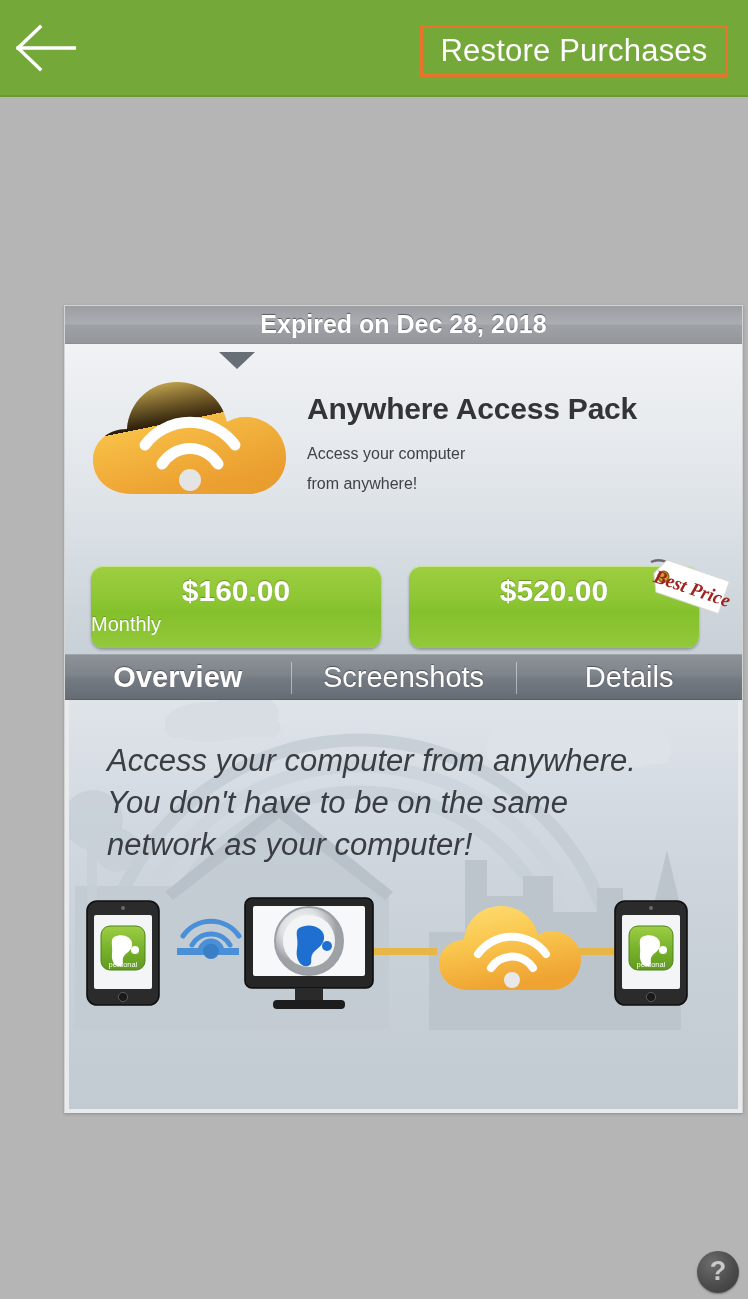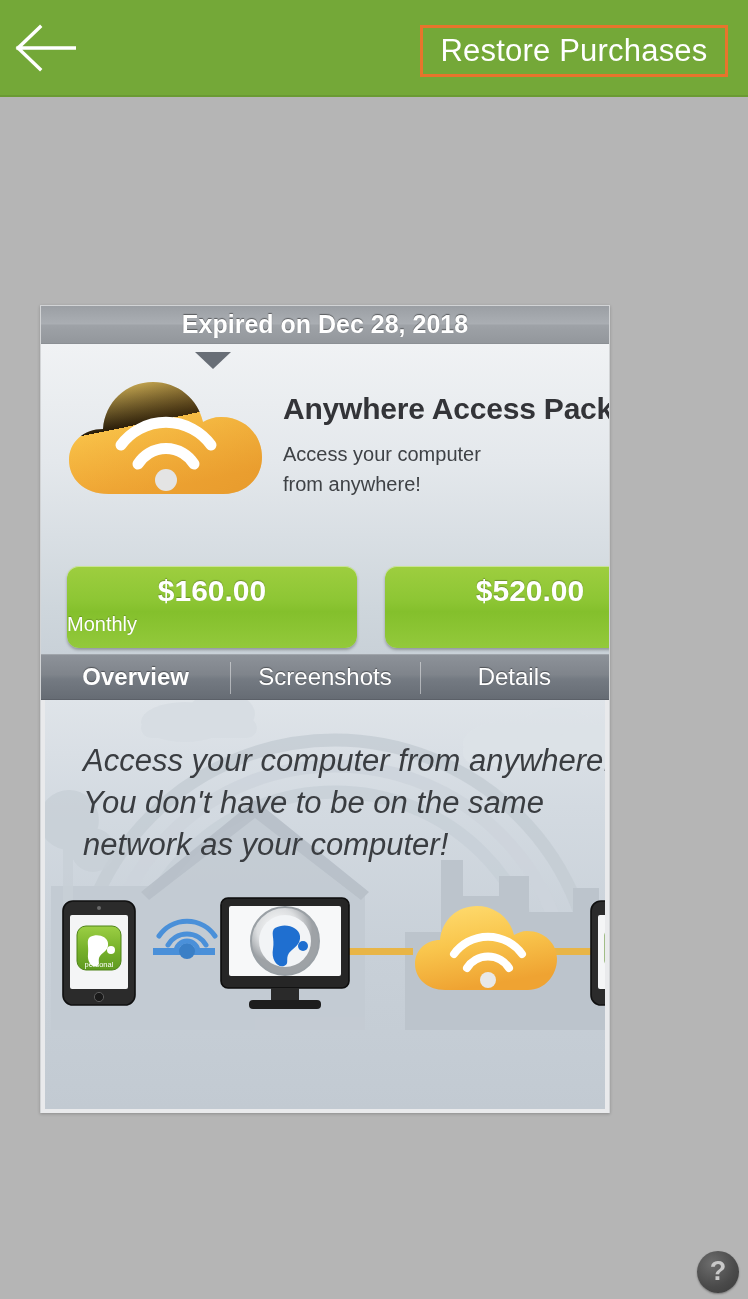--- a/index.html
+++ b/index.html
@@ -41,22 +41,22 @@
   .restore-btn span {
     color: #ffffff;
     font-size: 31px;
     letter-spacing: 0.2px;
     white-space: nowrap;
   }
 
   
   .card {
     position: absolute;
-    left: 40px; top: 305px;
-    width: 570px; height: 808px;
+    left: 64px; top: 305px;
+    width: 679px; height: 808px;
     background: #e9eaec;
     border: 1px solid #d2d4d6;
     box-shadow: 0 1px 3px rgba(0,0,0,.22);
   }
 
   .card-banner {
     position: relative;
     height: 38px;
     background: linear-gradient(to bottom, #9b9fa4 0%, #aaaeb3 48%, #9ea2a7 52%, #93979c 100%);
     display: flex; align-items: center; justify-content: center;
@@ -89,21 +89,21 @@
     width: 390px;
     font-size: 30px;
     font-weight: bold;
     color: #333438;
     letter-spacing: -0.2px;
   }
   .pack-sub {
     position: absolute;
     left: 242px; top: 95px;
     width: 370px;
-    font-size: 20px;
+    font-size: 16px;
     line-height: 30px;
     color: #3f4246;
   }
 
   
   .price-row { position: absolute; left: 0; top: 222px; width: 644px; height: 88px; margin-left: 8px; }
   .price-btn {
     position: absolute;
     width: 290px; height: 82px;
     border-radius: 12px;
@@ -141,21 +141,21 @@
     height: 46px;
     background: linear-gradient(to bottom, #8d9299 0%, #7f848b 45%, #747a82 55%, #666c74 100%);
     display: flex;
     border-top: 1px solid #a0a5ab;
     border-bottom: 1px solid #5b6068;
   }
   .tab {
     flex: 1;
     display: flex; align-items: center; justify-content: center;
     color: #ffffff;
-    font-size: 24px;
+    font-size: 29px;
     cursor: pointer;
     position: relative;
     text-shadow: 0 -1px 1px rgba(0,0,0,.4);
   }
   .tab.active { font-weight: bold; }
   .tab + .tab::before {
     content: "";
     position: absolute;
     left: 0; top: 7px;
     width: 1px; height: 32px;

